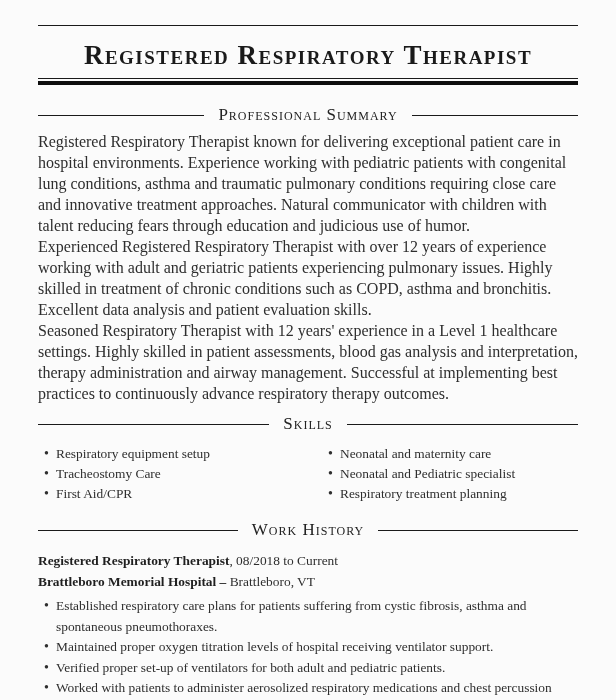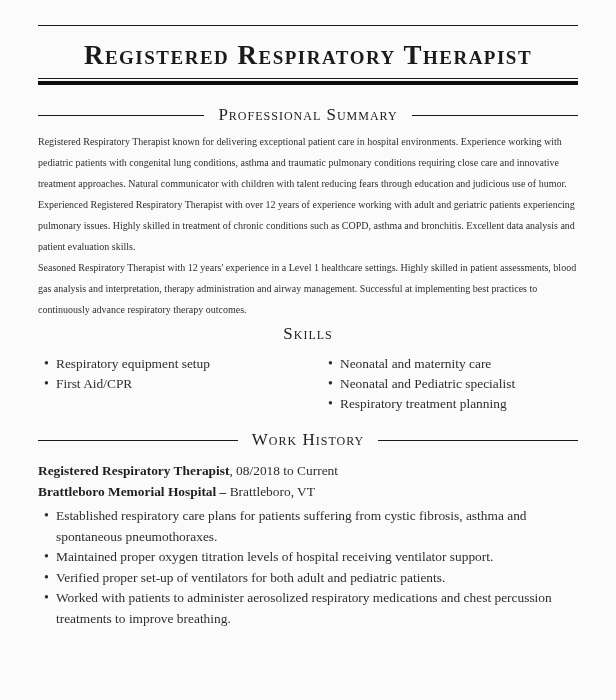--- a/index.html
+++ b/index.html
@@ -60,24 +60,24 @@
     font-size: 17px;
     letter-spacing: 1px;
     color: #222;
     white-space: nowrap;
   }
   .summary {
     margin-top: 6px;
   }
   .summary p {
     margin: 0;
-    font-size: 10px;
+    font-size: 16px;
     line-height: 21px;
   }
-  .sec-head.skills-head { margin-top: 4px; flex-direction: column; }
+  .sec-head.skills-head { margin-top: 10px; }
   .skills-cols {
     display: grid;
     grid-template-columns: 1fr 1fr;
     margin-top: 10px;
     gap: 16px;
   }
   ul.blist {
     margin: 0;
     padding: 0 0 0 18px;
     list-style: none;
@@ -143,20 +143,21 @@
 
   <div class="sec-head skills-head">
     <span class="rule"></span>
     <span class="sec-title">Skills</span>
     <span class="rule"></span>
   </div>
 
   <div class="skills-cols">
     <ul class="blist">
         <li>Respiratory equipment setup</li>
+        <li>Tracheostomy Care</li>
         <li>First Aid/CPR</li>
       </ul>
     <ul class="blist right-col">
         <li>Neonatal and maternity care</li>
         <li>Neonatal and Pediatric specialist</li>
         <li>Respiratory treatment planning</li>
       </ul>
   </div>
 
   <div class="sec-head work-head">

